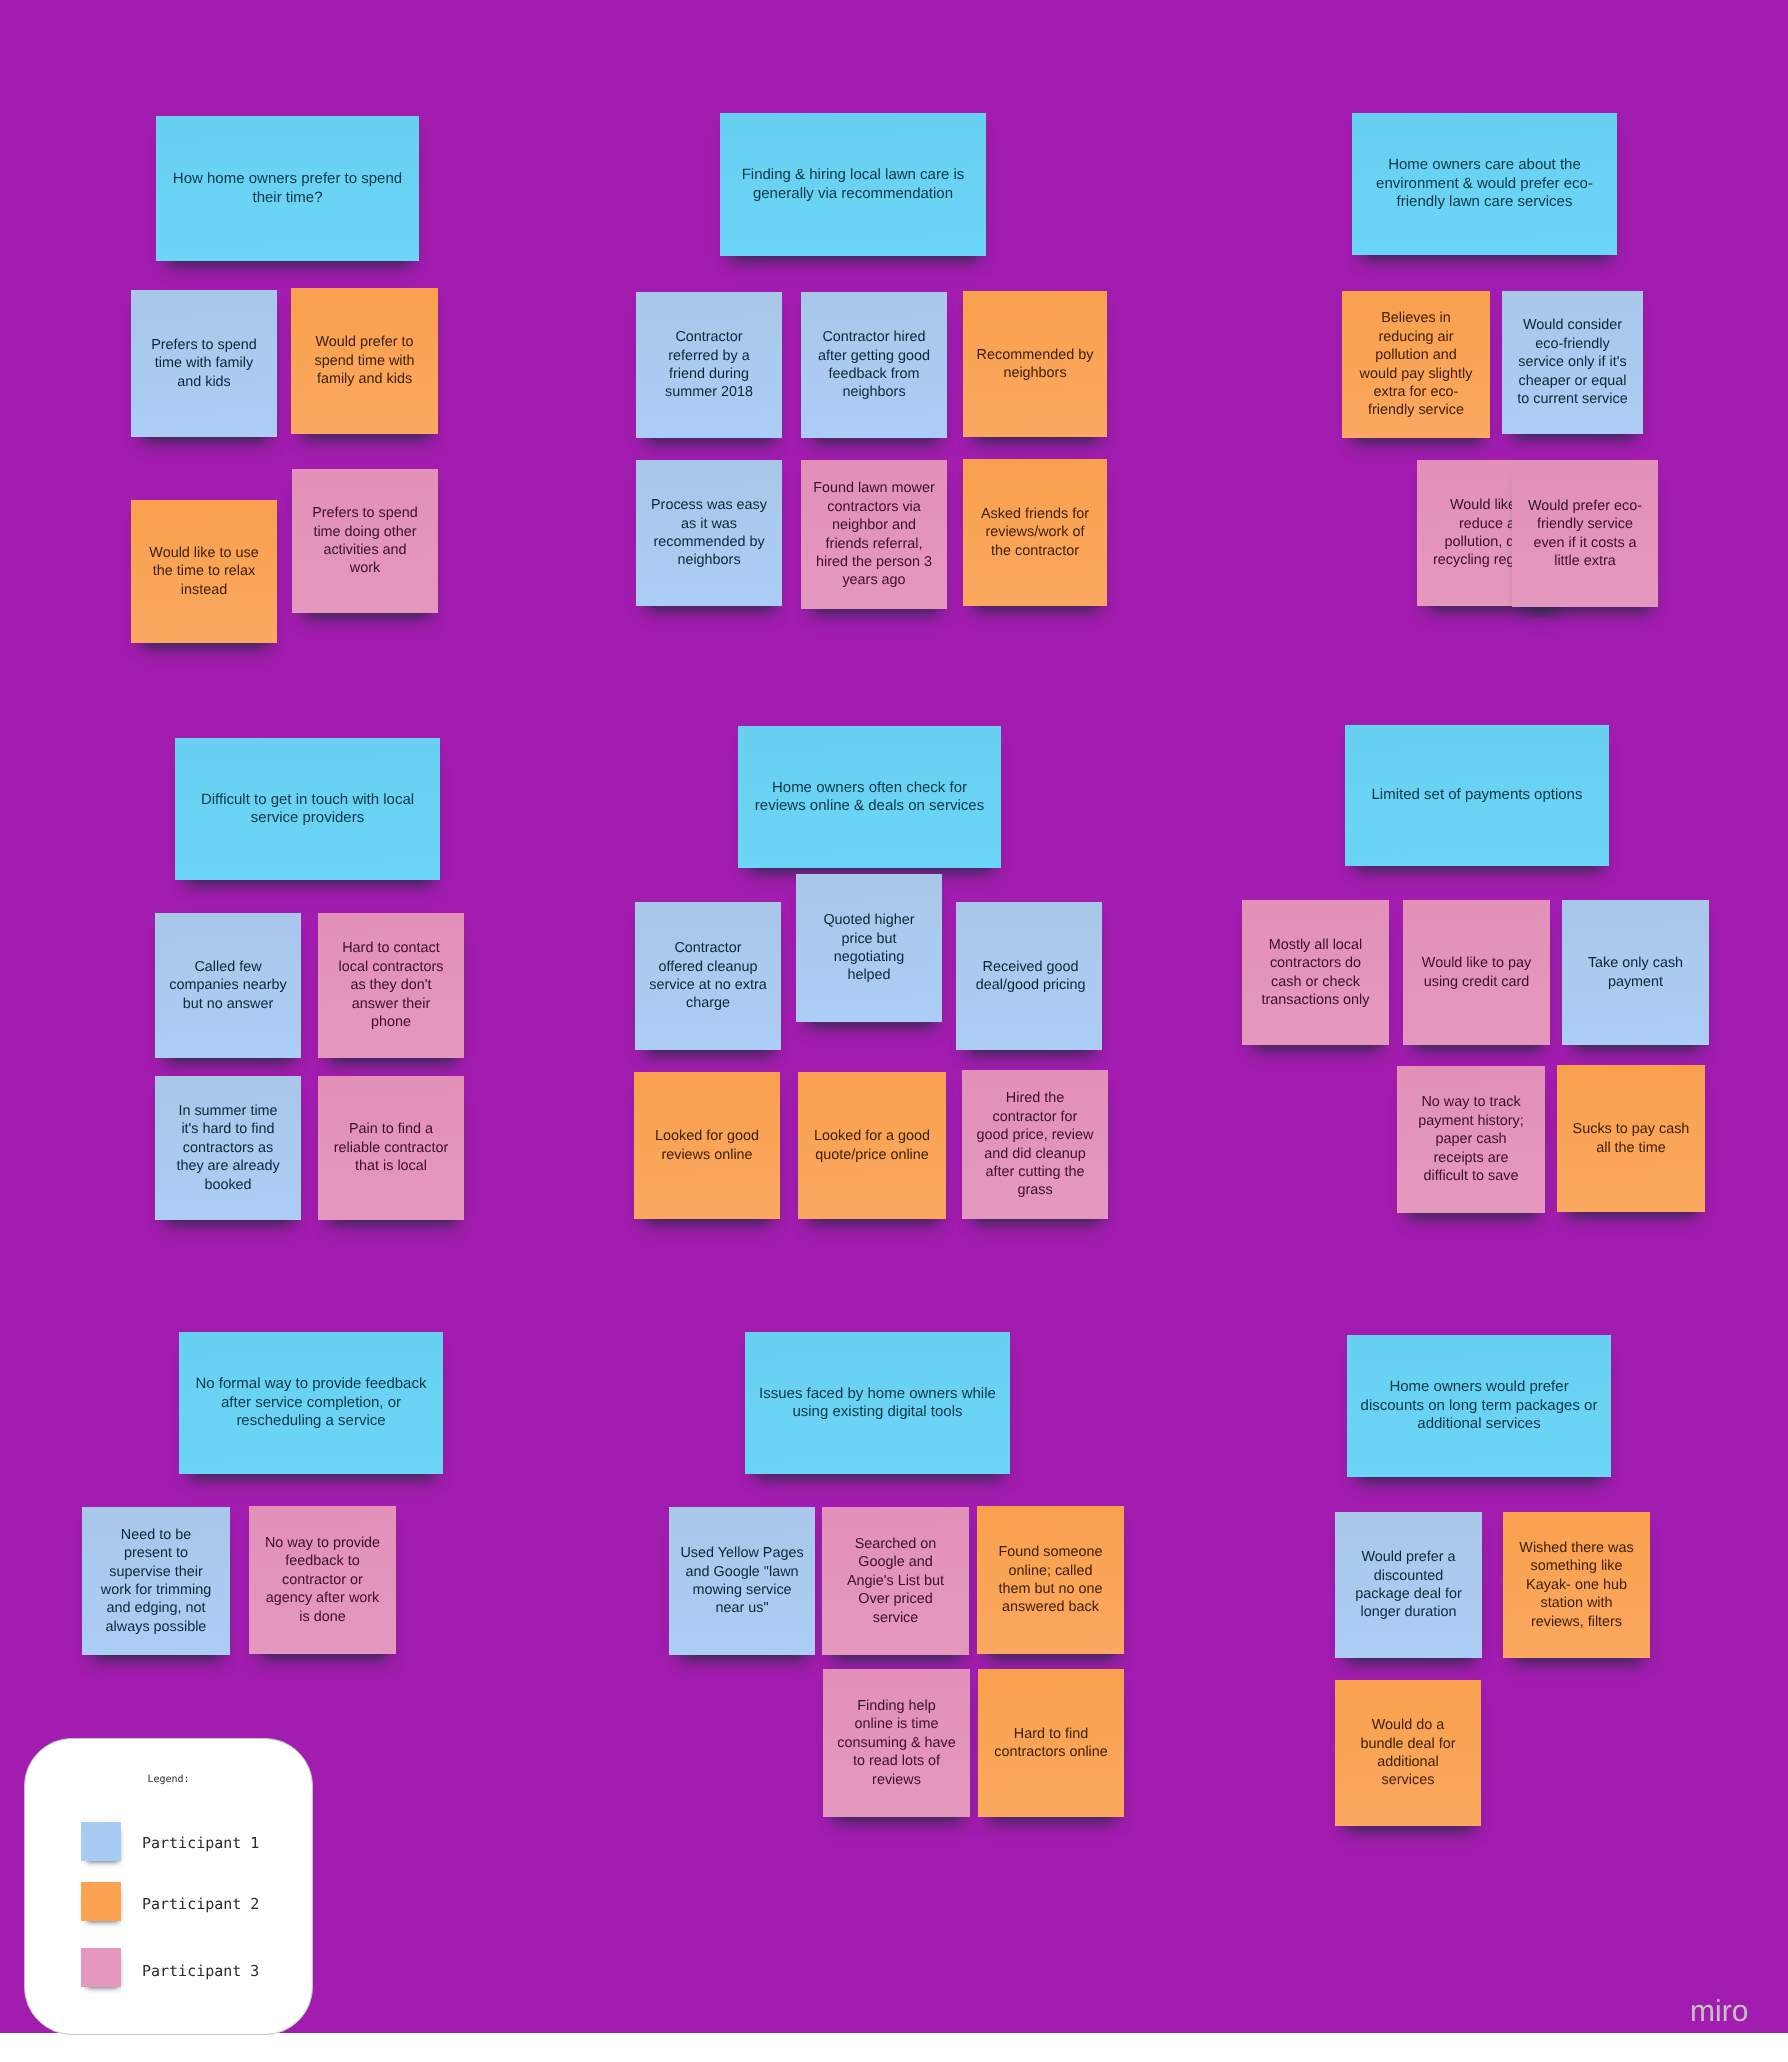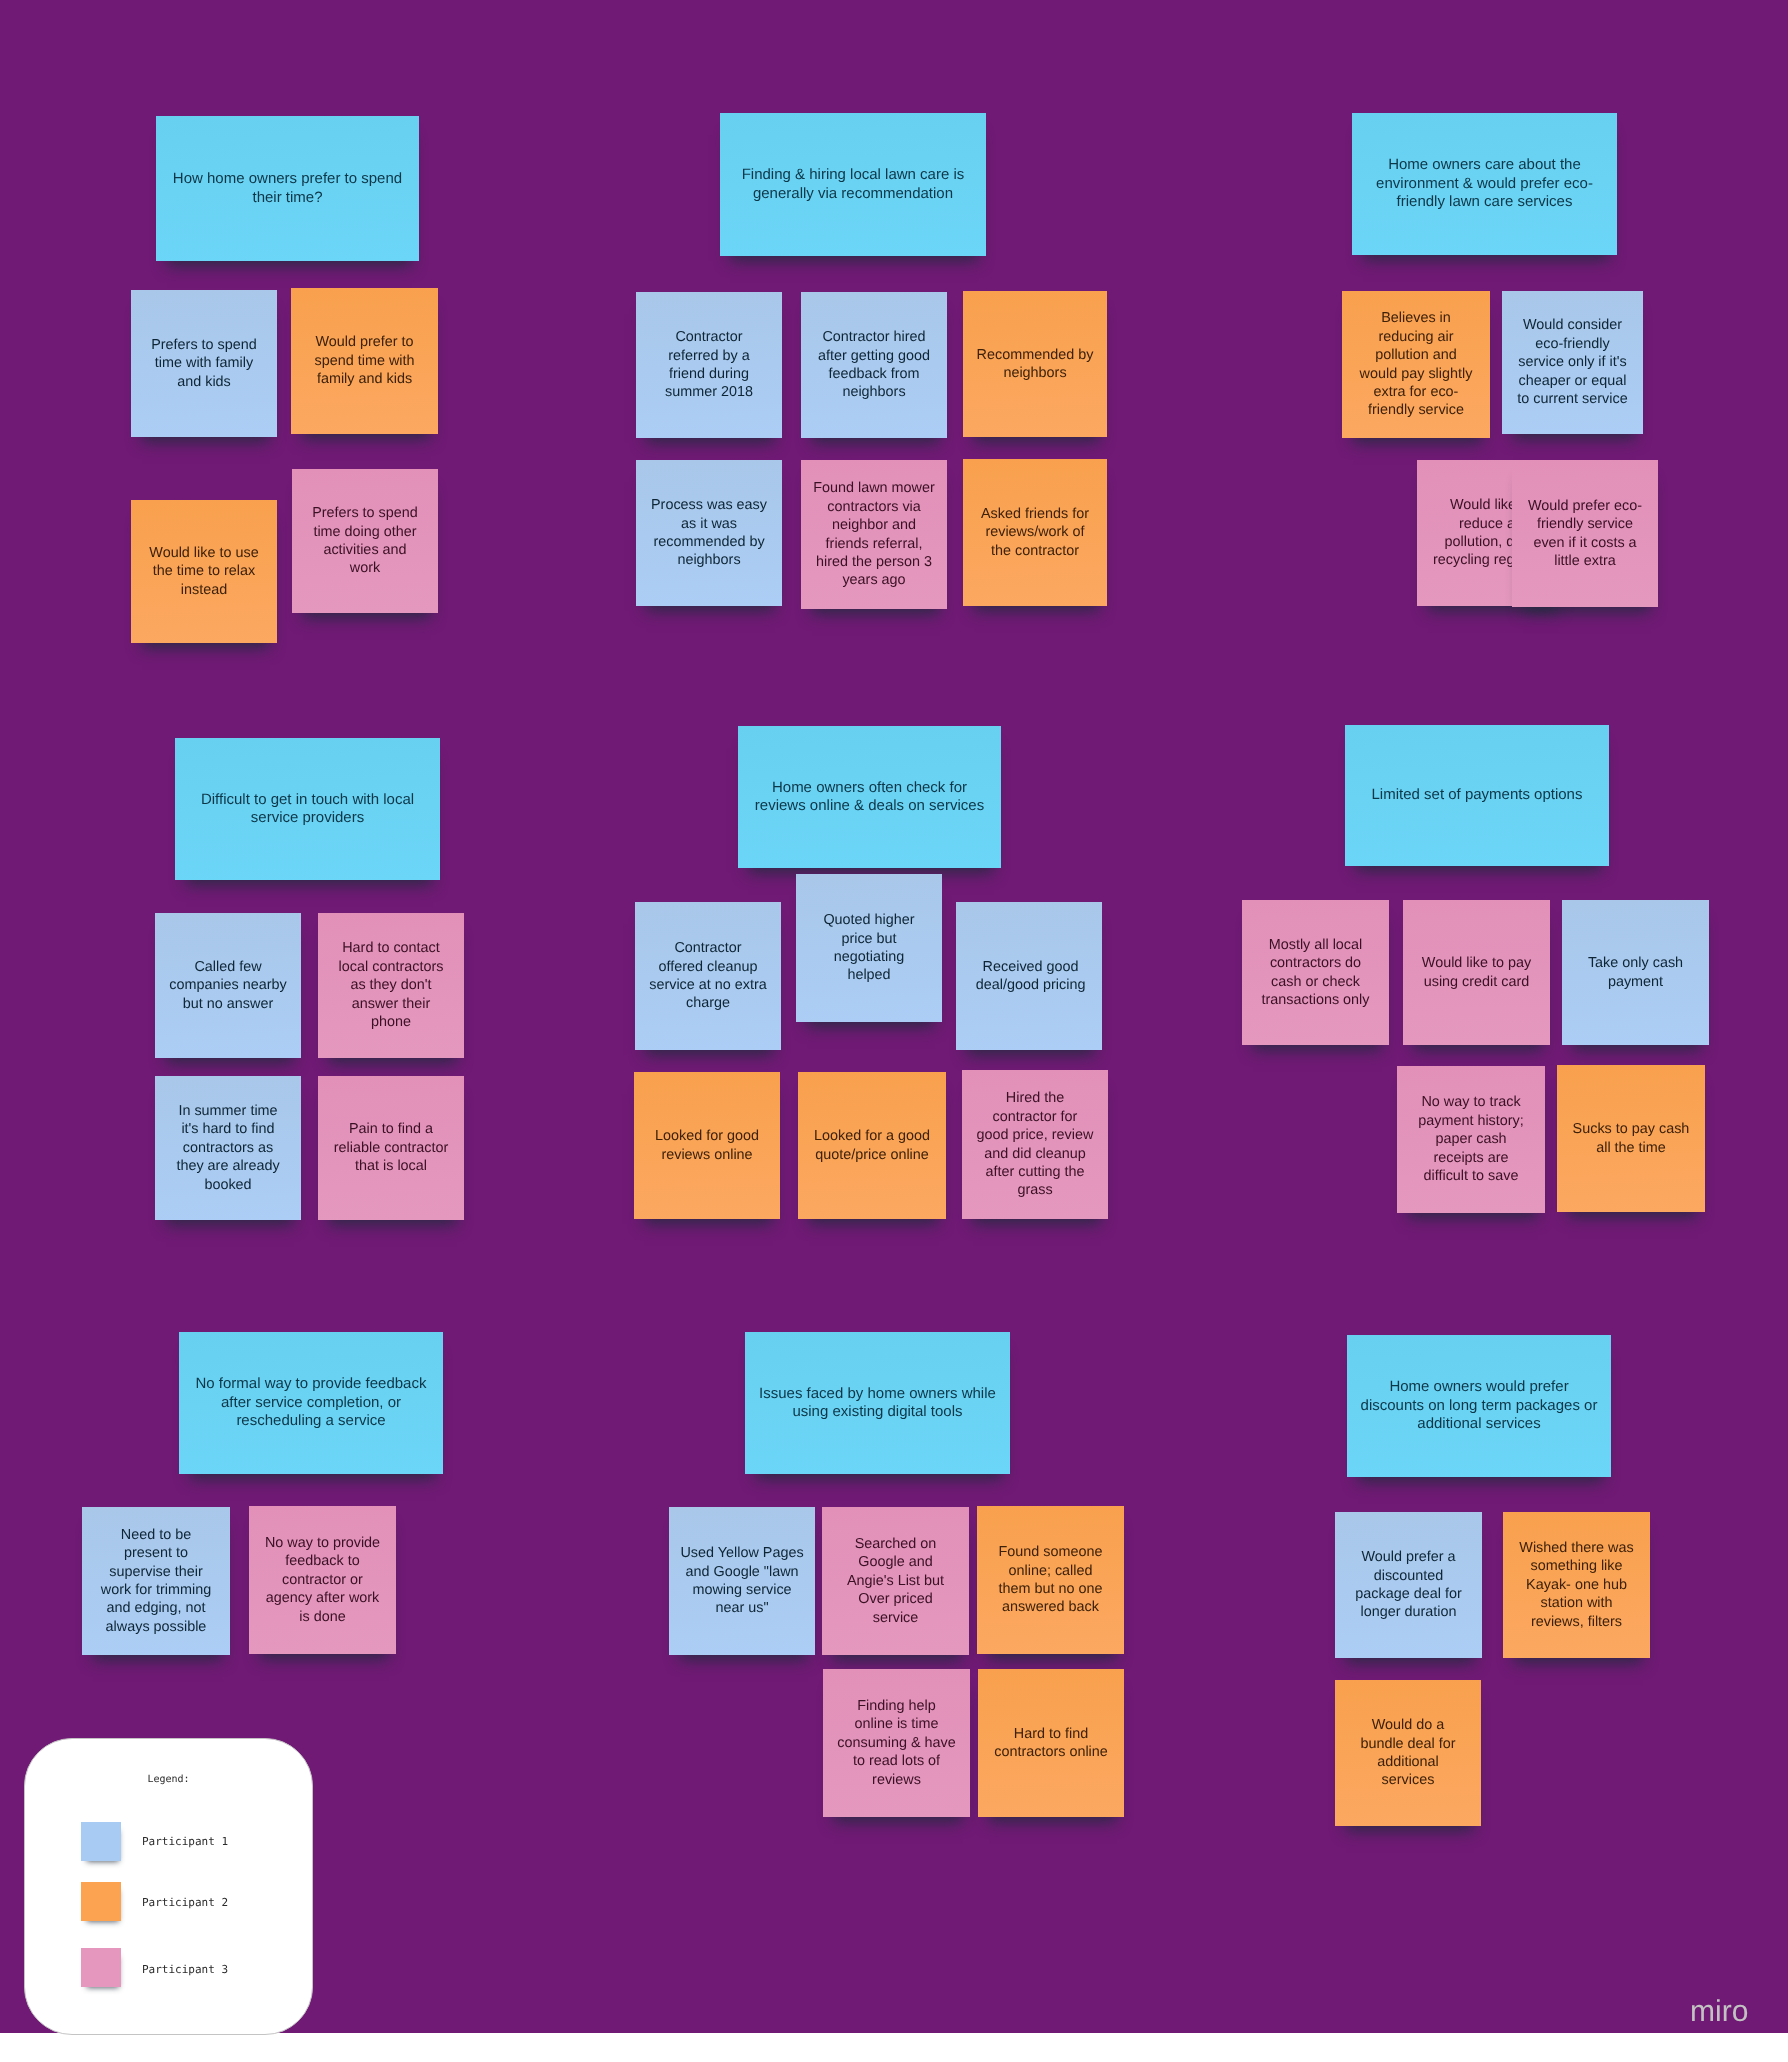--- a/index.html
+++ b/index.html
@@ -3,21 +3,21 @@
 <meta charset="utf-8">
 <title>Affinity Map Board</title>
 <style>
   html,body{margin:0;padding:0;}
   body{
     width:1789px;height:2063px;overflow:hidden;background:#ffffff;
     font-family:"Liberation Sans",sans-serif;
     -webkit-font-smoothing:antialiased;
     text-rendering:geometricPrecision;
   }
-  #board{position:relative;width:1789px;height:2033px;background:#701a75;}
+  #board{position:relative;width:1789px;height:2033px;background:#a21caf;}
   .group{position:absolute;left:0;top:0;width:100%;height:100%;}
 
   .note{
     position:absolute;
     box-sizing:border-box;
     display:flex;align-items:center;justify-content:center;
     text-align:center;
     line-height:18.4px;
     padding:0 3.8px;
     box-shadow:1.9px 13.4px 14.4px -8.6px rgba(32,44,60,.85);
@@ -40,21 +40,21 @@
     box-sizing:border-box;
   }
   #legend .ltitle{
     position:absolute;left:0;right:0;line-height:1;
     text-align:center;
     font-family:"DejaVu Sans Mono",monospace;
     font-size:10px;color:#2b2b2b;transform:translateZ(0);
   }
   .lrow{position:absolute;left:0;top:0;}
   .lswatch{position:absolute;display:block;box-shadow:1.9px 4.8px 5.8px -3.8px rgba(40,50,65,.8);}
-  .llabel{position:absolute;font-family:"DejaVu Sans Mono",monospace;font-size:11px;color:#2b2b2b;white-space:nowrap;line-height:1;transform:translateZ(0);}
+  .llabel{position:absolute;font-family:"DejaVu Sans Mono",monospace;font-size:15px;color:#2b2b2b;white-space:nowrap;line-height:1;transform:translateZ(0);}
 
   #miro{
     position:absolute;left:1690px;top:1997px;
     font-size:30px;line-height:1;color:#c2c2c2;transform:translateZ(0);
   }
 </style>
 </head>
 <body>
 
 <div id="board">

